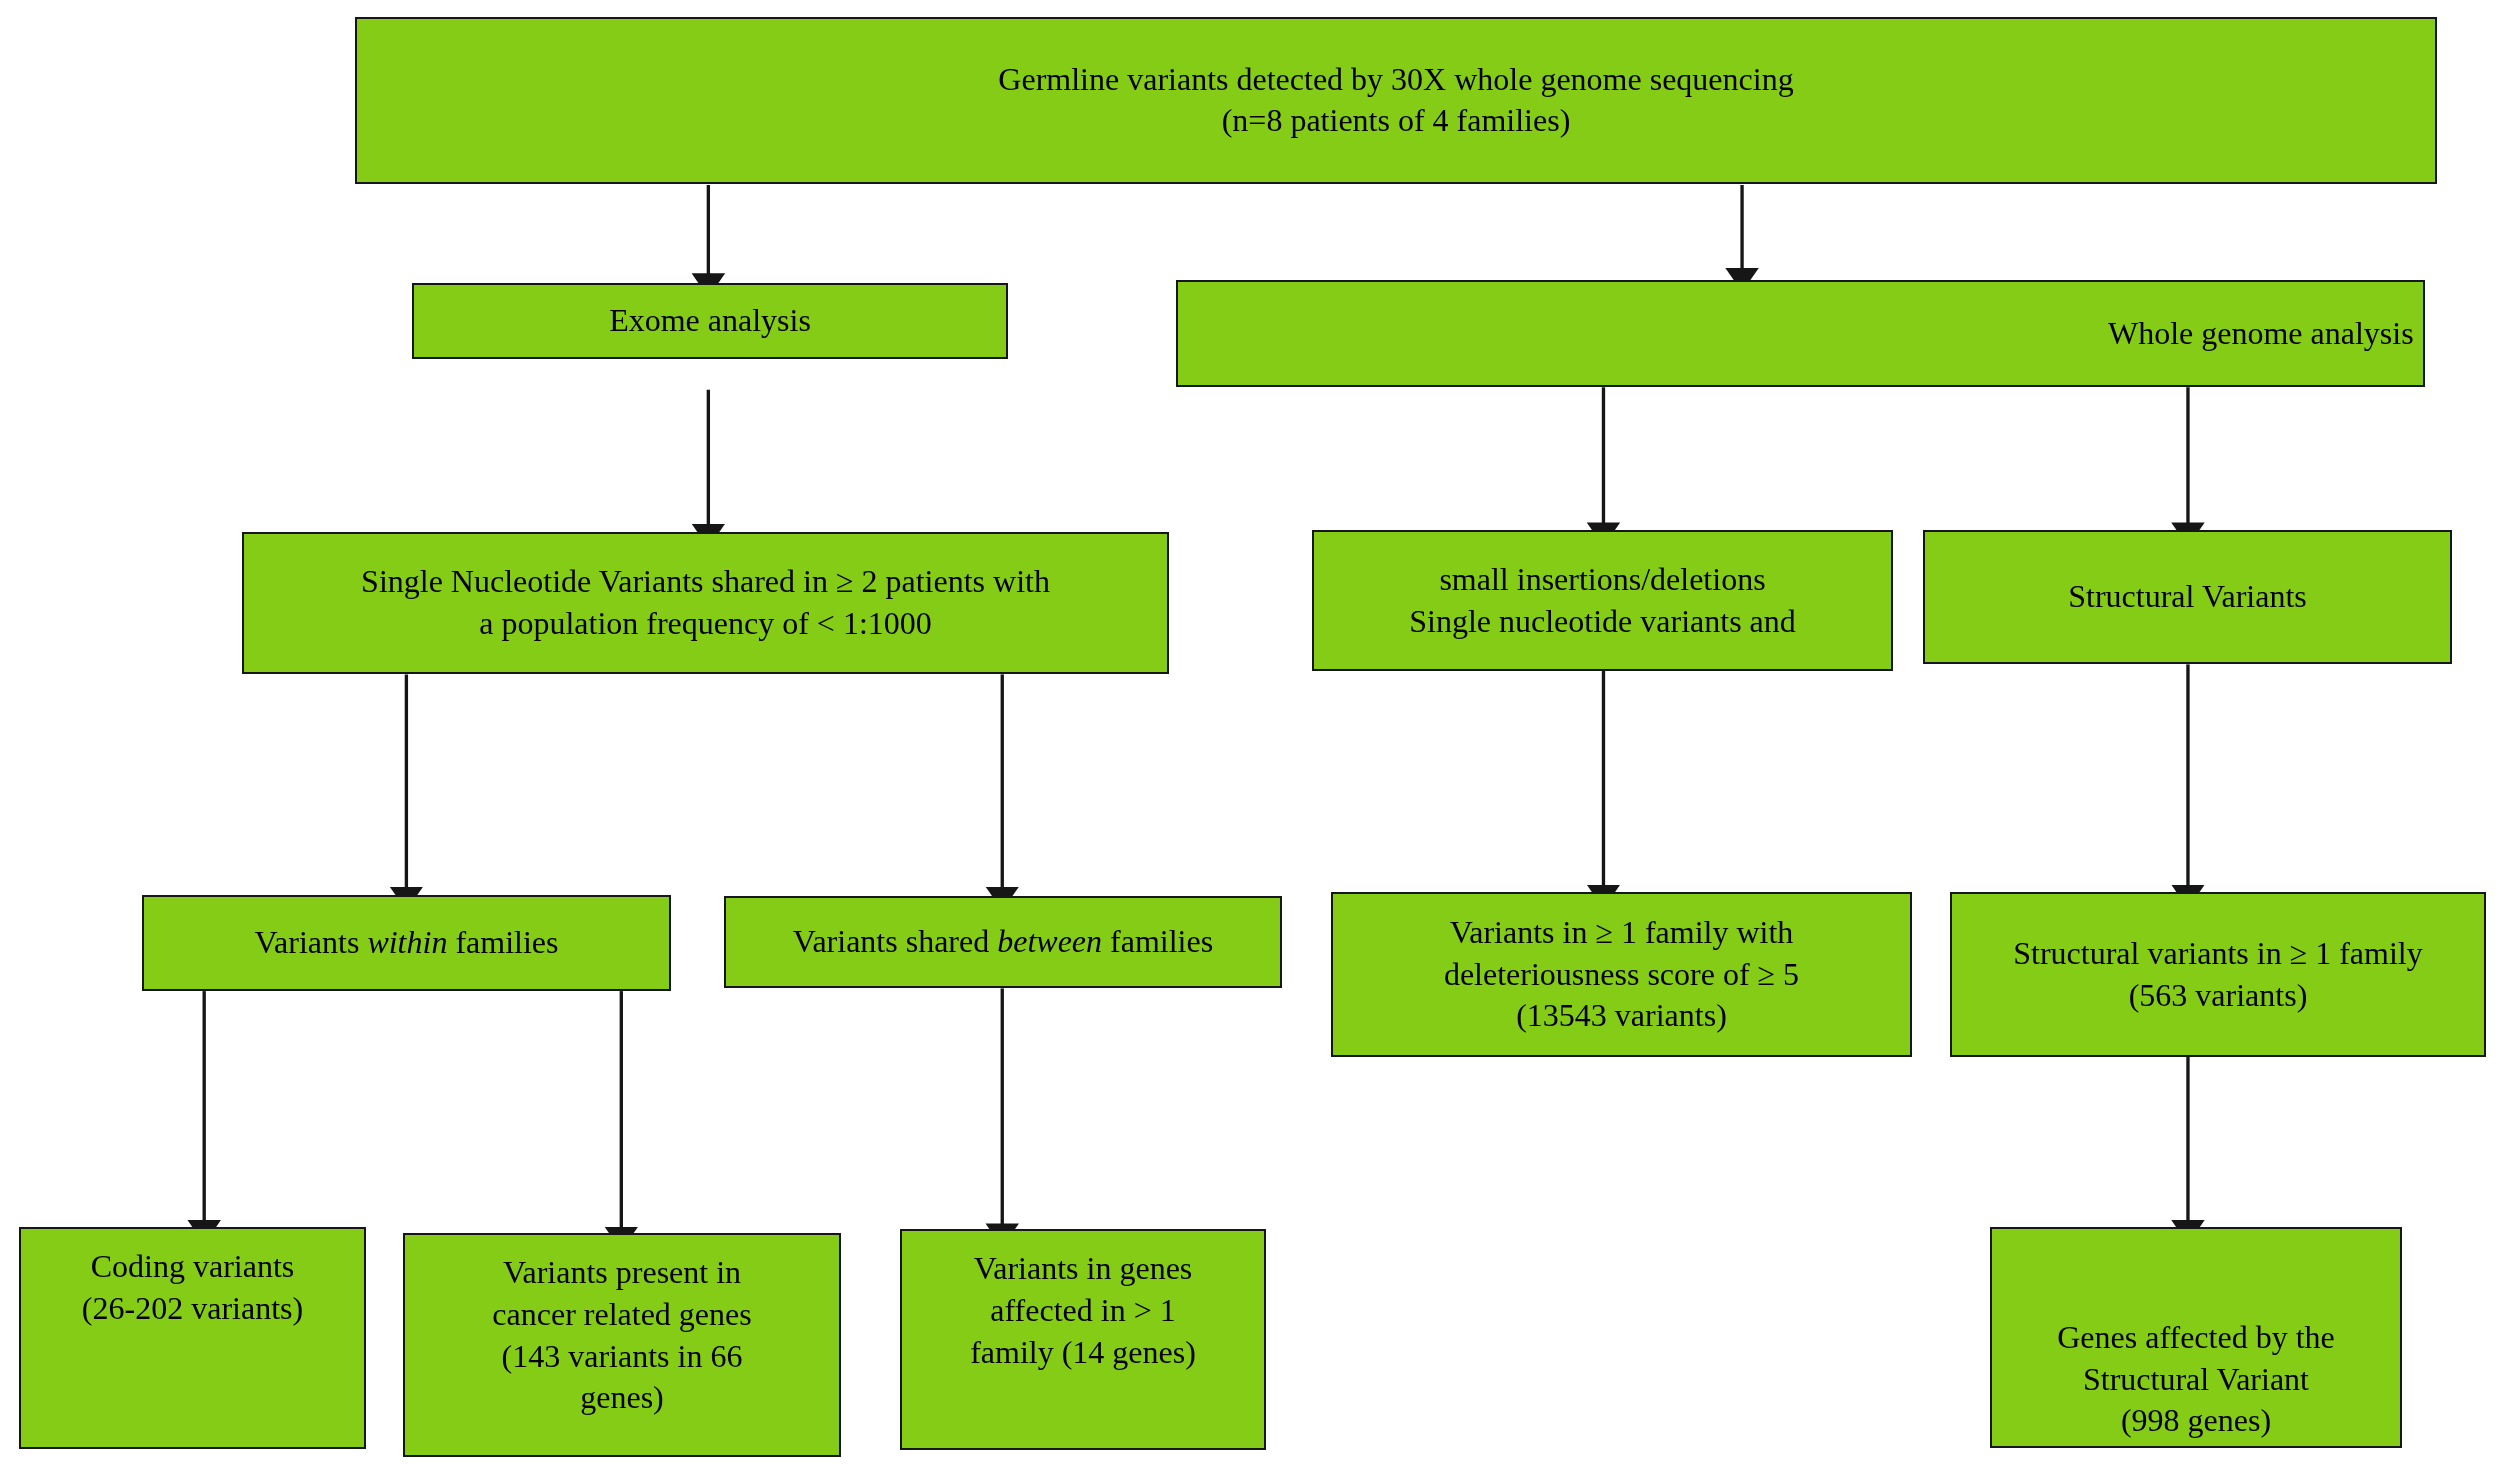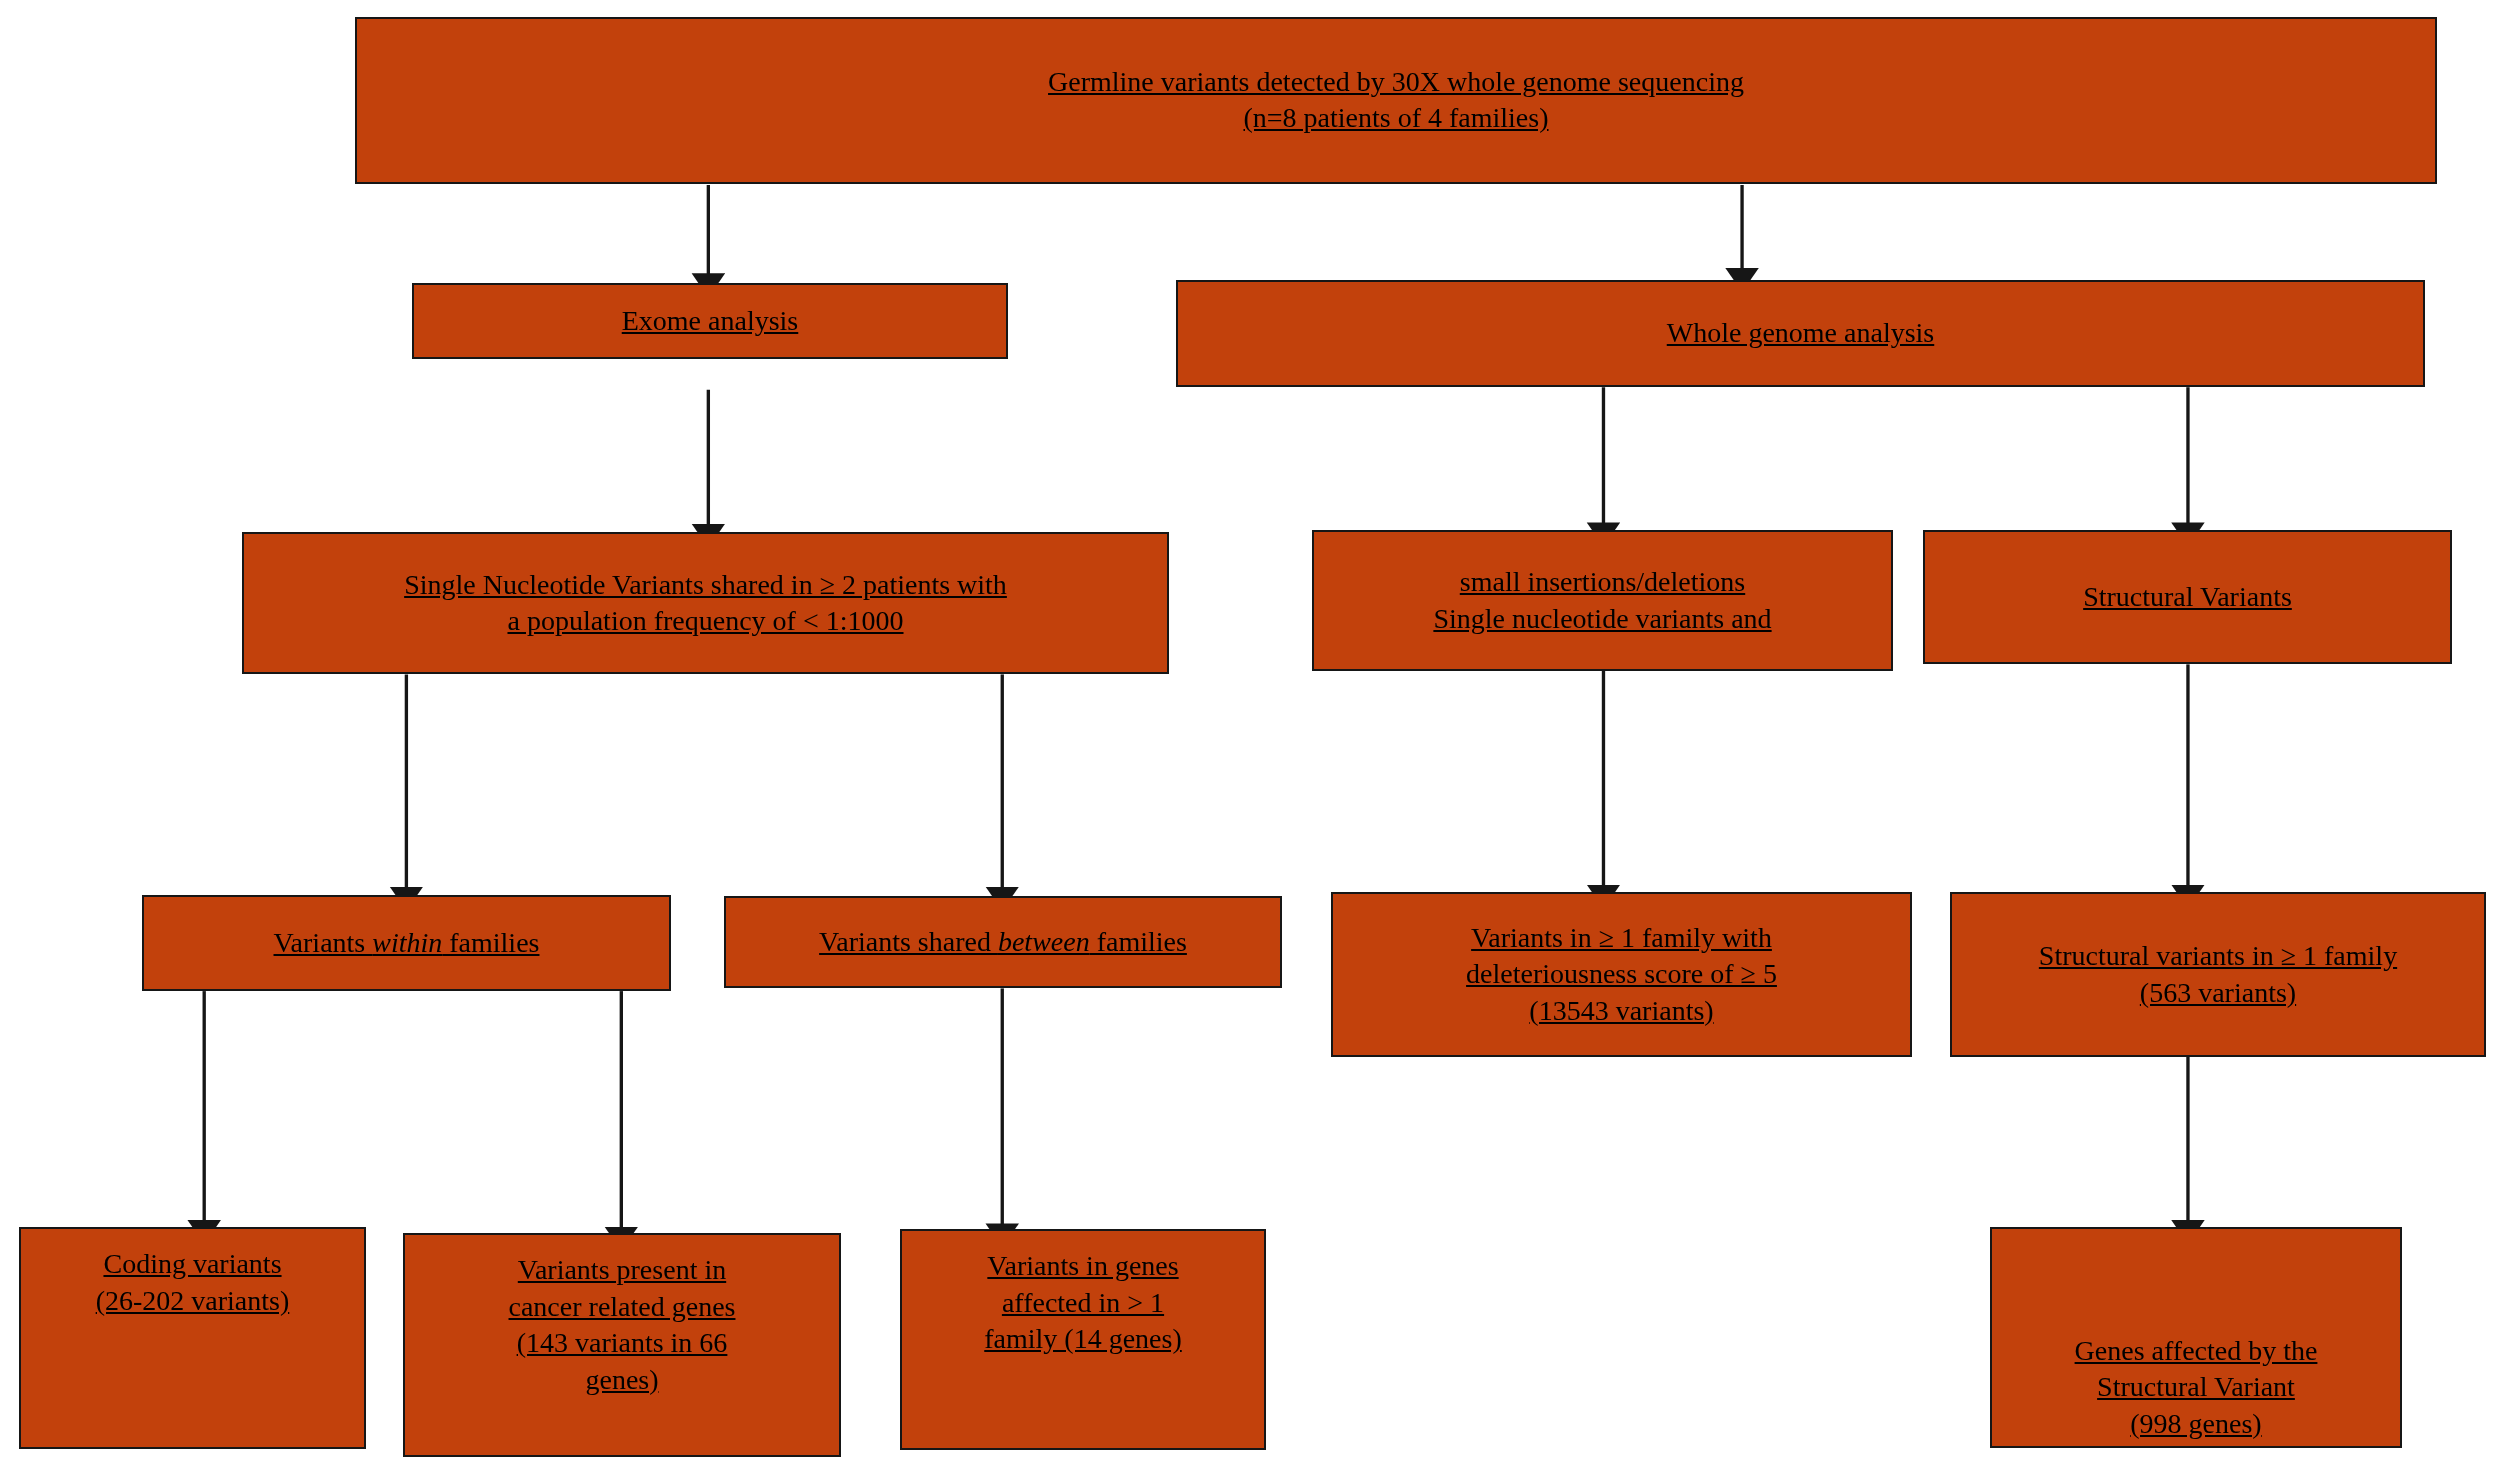--- a/index.html
+++ b/index.html
@@ -16,30 +16,29 @@
   }
   #wires{
     position:absolute;
     left:0;top:0;
     width:2512px;height:1470px;
     pointer-events:none;
   }
   .node{
     position:absolute;
     box-sizing:border-box;
-    background:#c2410c;
+    background:#84cc16;
     border:2.7px solid #161616;
     display:flex;
     align-items:center;
     justify-content:center;
     text-align:center;
     line-height:1.30;
-    font-size:28px;
+    font-size:32px;
     padding:4px 9.4px;
-    text-decoration:underline;
   }
   .node .txt{ display:block; width:100%; }
   .node .ln{ display:block; white-space:nowrap; }
   .it{ font-style:italic; }
 </style>
 </head>
 <body>
 
 <div id="stage">
 
@@ -85,21 +84,21 @@
       <span class="ln">(n=8 patients of 4 families)</span>
     </span>
   </div>
 
   <div class="node" style="left:412px;top:283px;width:596px;height:76px;">
     <span class="txt">
       <span class="ln">Exome analysis</span>
     </span>
   </div>
 
-  <div class="node" style="left:1176px;top:280px;width:1249px;height:107px;">
+  <div class="node" style="left:1176px;top:280px;width:1249px;height:107px;text-align:right;">
     <span class="txt">
       <span class="ln">Whole genome analysis</span>
     </span>
   </div>
 
   <div class="node" style="left:242px;top:532px;width:927px;height:142px;">
     <span class="txt">
       <span class="ln">Single Nucleotide Variants shared in ≥  2 patients with</span>
       <span class="ln">a population frequency of &lt; 1:1000</span>
     </span>

